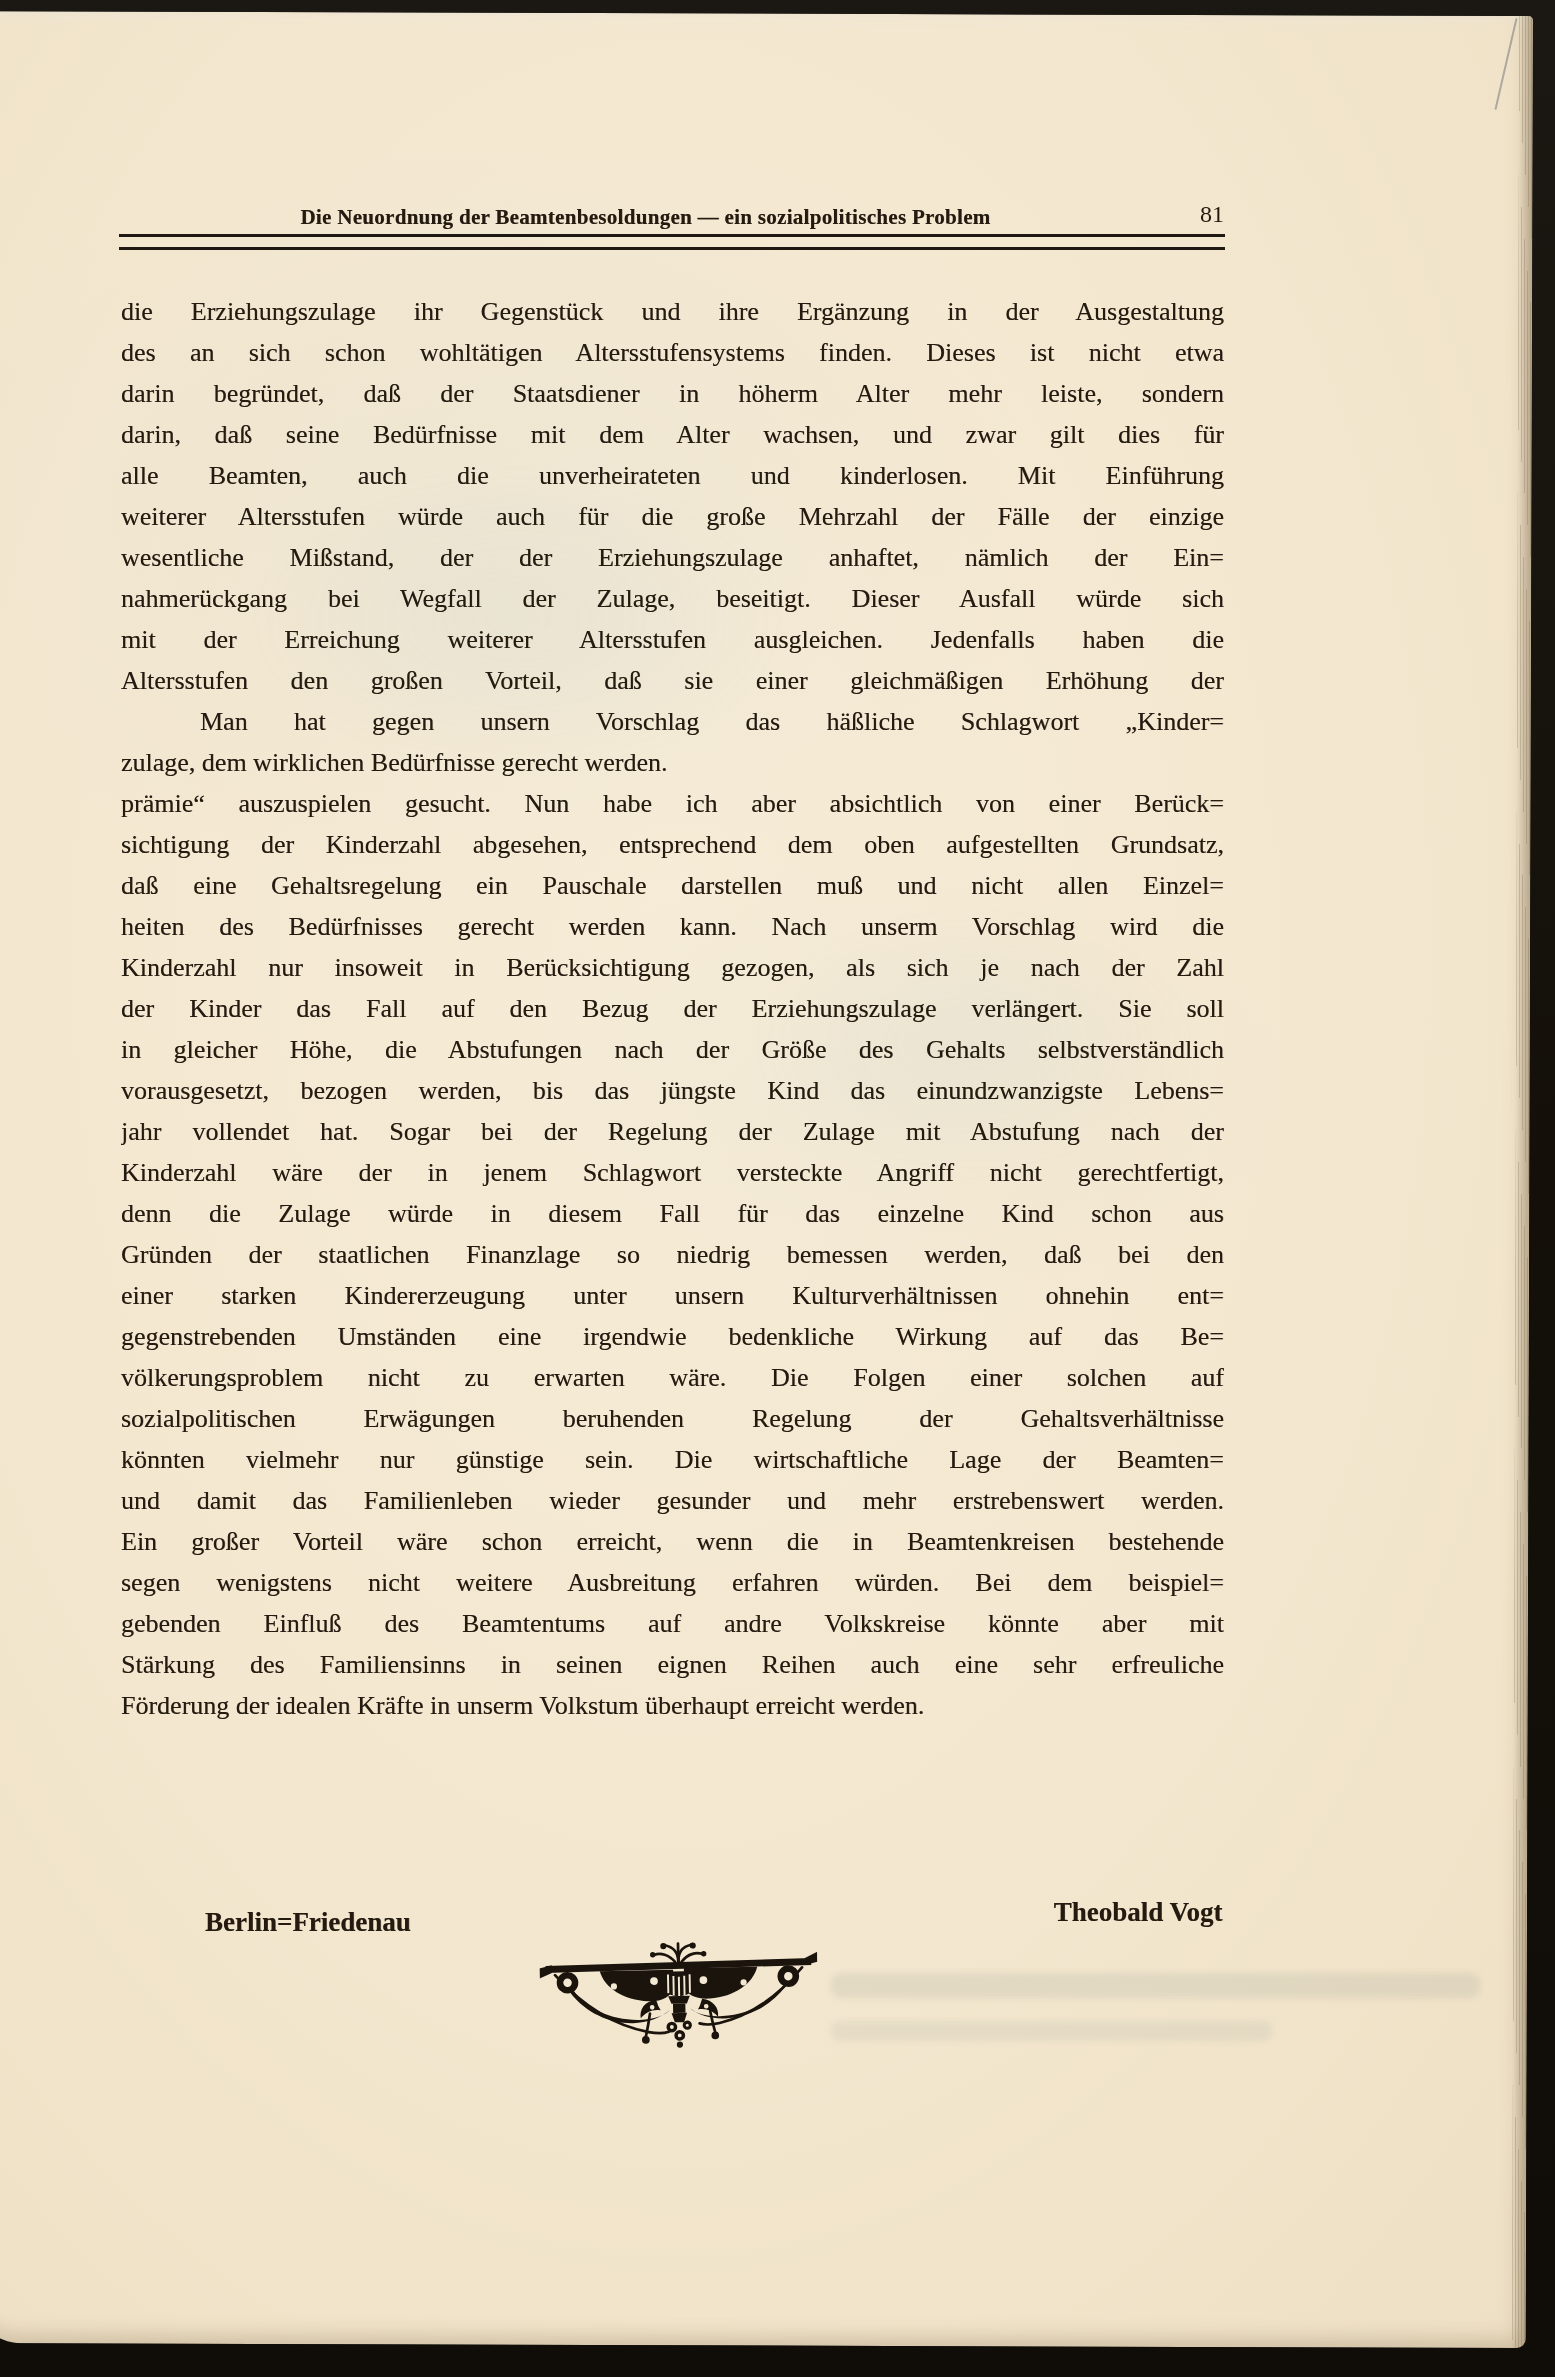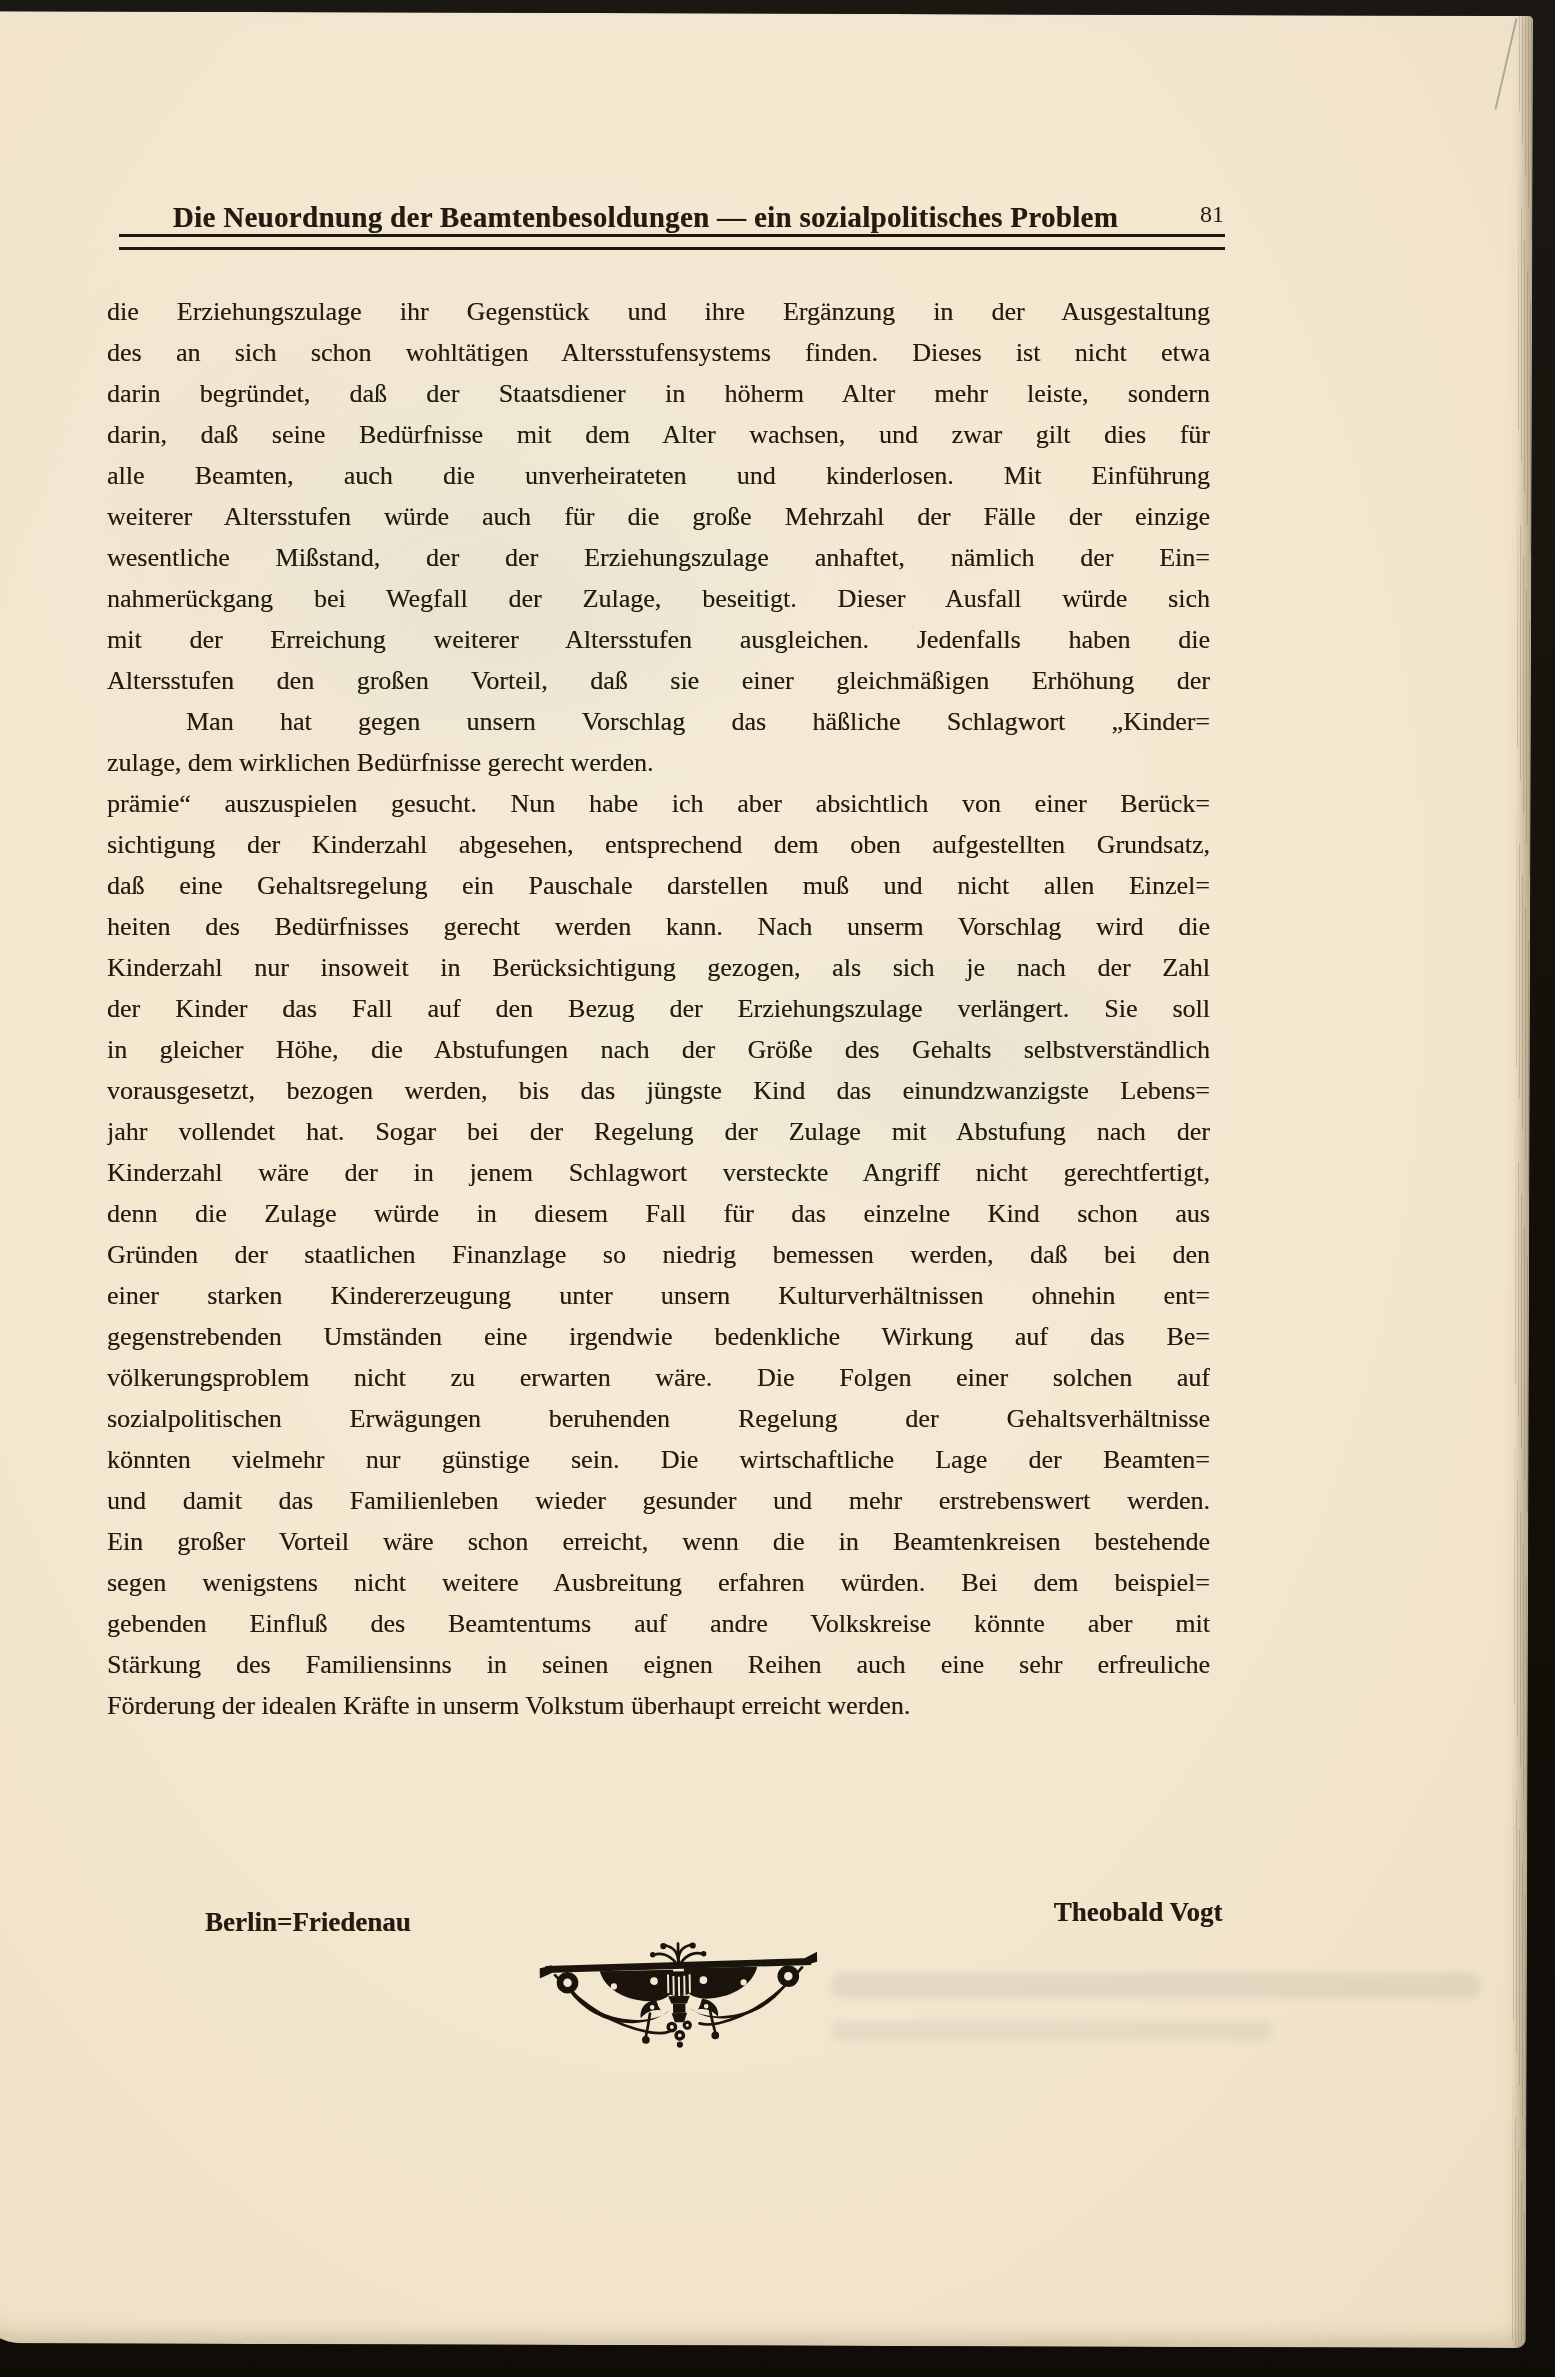--- a/index.html
+++ b/index.html
@@ -30,27 +30,27 @@
       background:radial-gradient(closest-side, rgba(172,194,200,0.09), transparent 75%);}
   .s3{left:831px;top:1973px;width:649px;height:25px;border-radius:10.8px;filter:blur(3.1px);
       background:rgba(118,134,124,0.13);}
   .s4{left:831px;top:2021px;width:441px;height:20px;border-radius:9.3px;filter:blur(3.1px);
       background:rgba(118,134,124,0.10);}
   .crease{left:1505px;top:17px;width:2.3px;height:94px;border-radius:1.5px;
       background:rgba(92,97,107,0.45);transform:rotate(13deg);}
   
   .header{position:absolute;left:121px;top:198px;width:1103px;height:39px;}
   .header-title{position:absolute;left:0;right:54px;text-align:center;
-      font-size:29px;font-weight:bold;letter-spacing:0.3px;line-height:39px;
+      font-size:21px;font-weight:bold;letter-spacing:0.3px;line-height:39px;
       text-shadow:0.3px 0.3px 0.2px rgba(36,26,16,0.55);}
   .page-number{position:absolute;right:0;top:-3.1px;font-size:24px;line-height:39px;}
   .rule{position:absolute;left:119px;top:234px;width:1106px;height:10px;
       border-top:3.9px solid #1f1812;border-bottom:3.1px solid #1f1812;}
   
-  .body-text{position:absolute;left:107px;top:291px;width:1103px;font-size:26px;}
+  .body-text{position:absolute;left:121px;top:291px;width:1103px;font-size:26px;}
   .line{height:41px;line-height:41px;overflow:hidden;text-align:justify;
       text-shadow:0.3px 0.3px 0.2px rgba(36,26,16,0.5);}
   .line.just::after{content:"";display:inline-block;width:100%;height:0;}
   .line.indent{text-indent:79px;}
   
   .signature{position:absolute;left:121px;top:1896px;width:1103px;height:43px;
       font-size:27px;font-weight:bold;line-height:43px;
       text-shadow:0.3px 0.3px 0.2px rgba(36,26,16,0.5);}
   .sig-place{position:absolute;left:84px;top:4.6px;text-align:center;}
   .sig-author{position:absolute;right:1.5px;top:-4.6px;}

